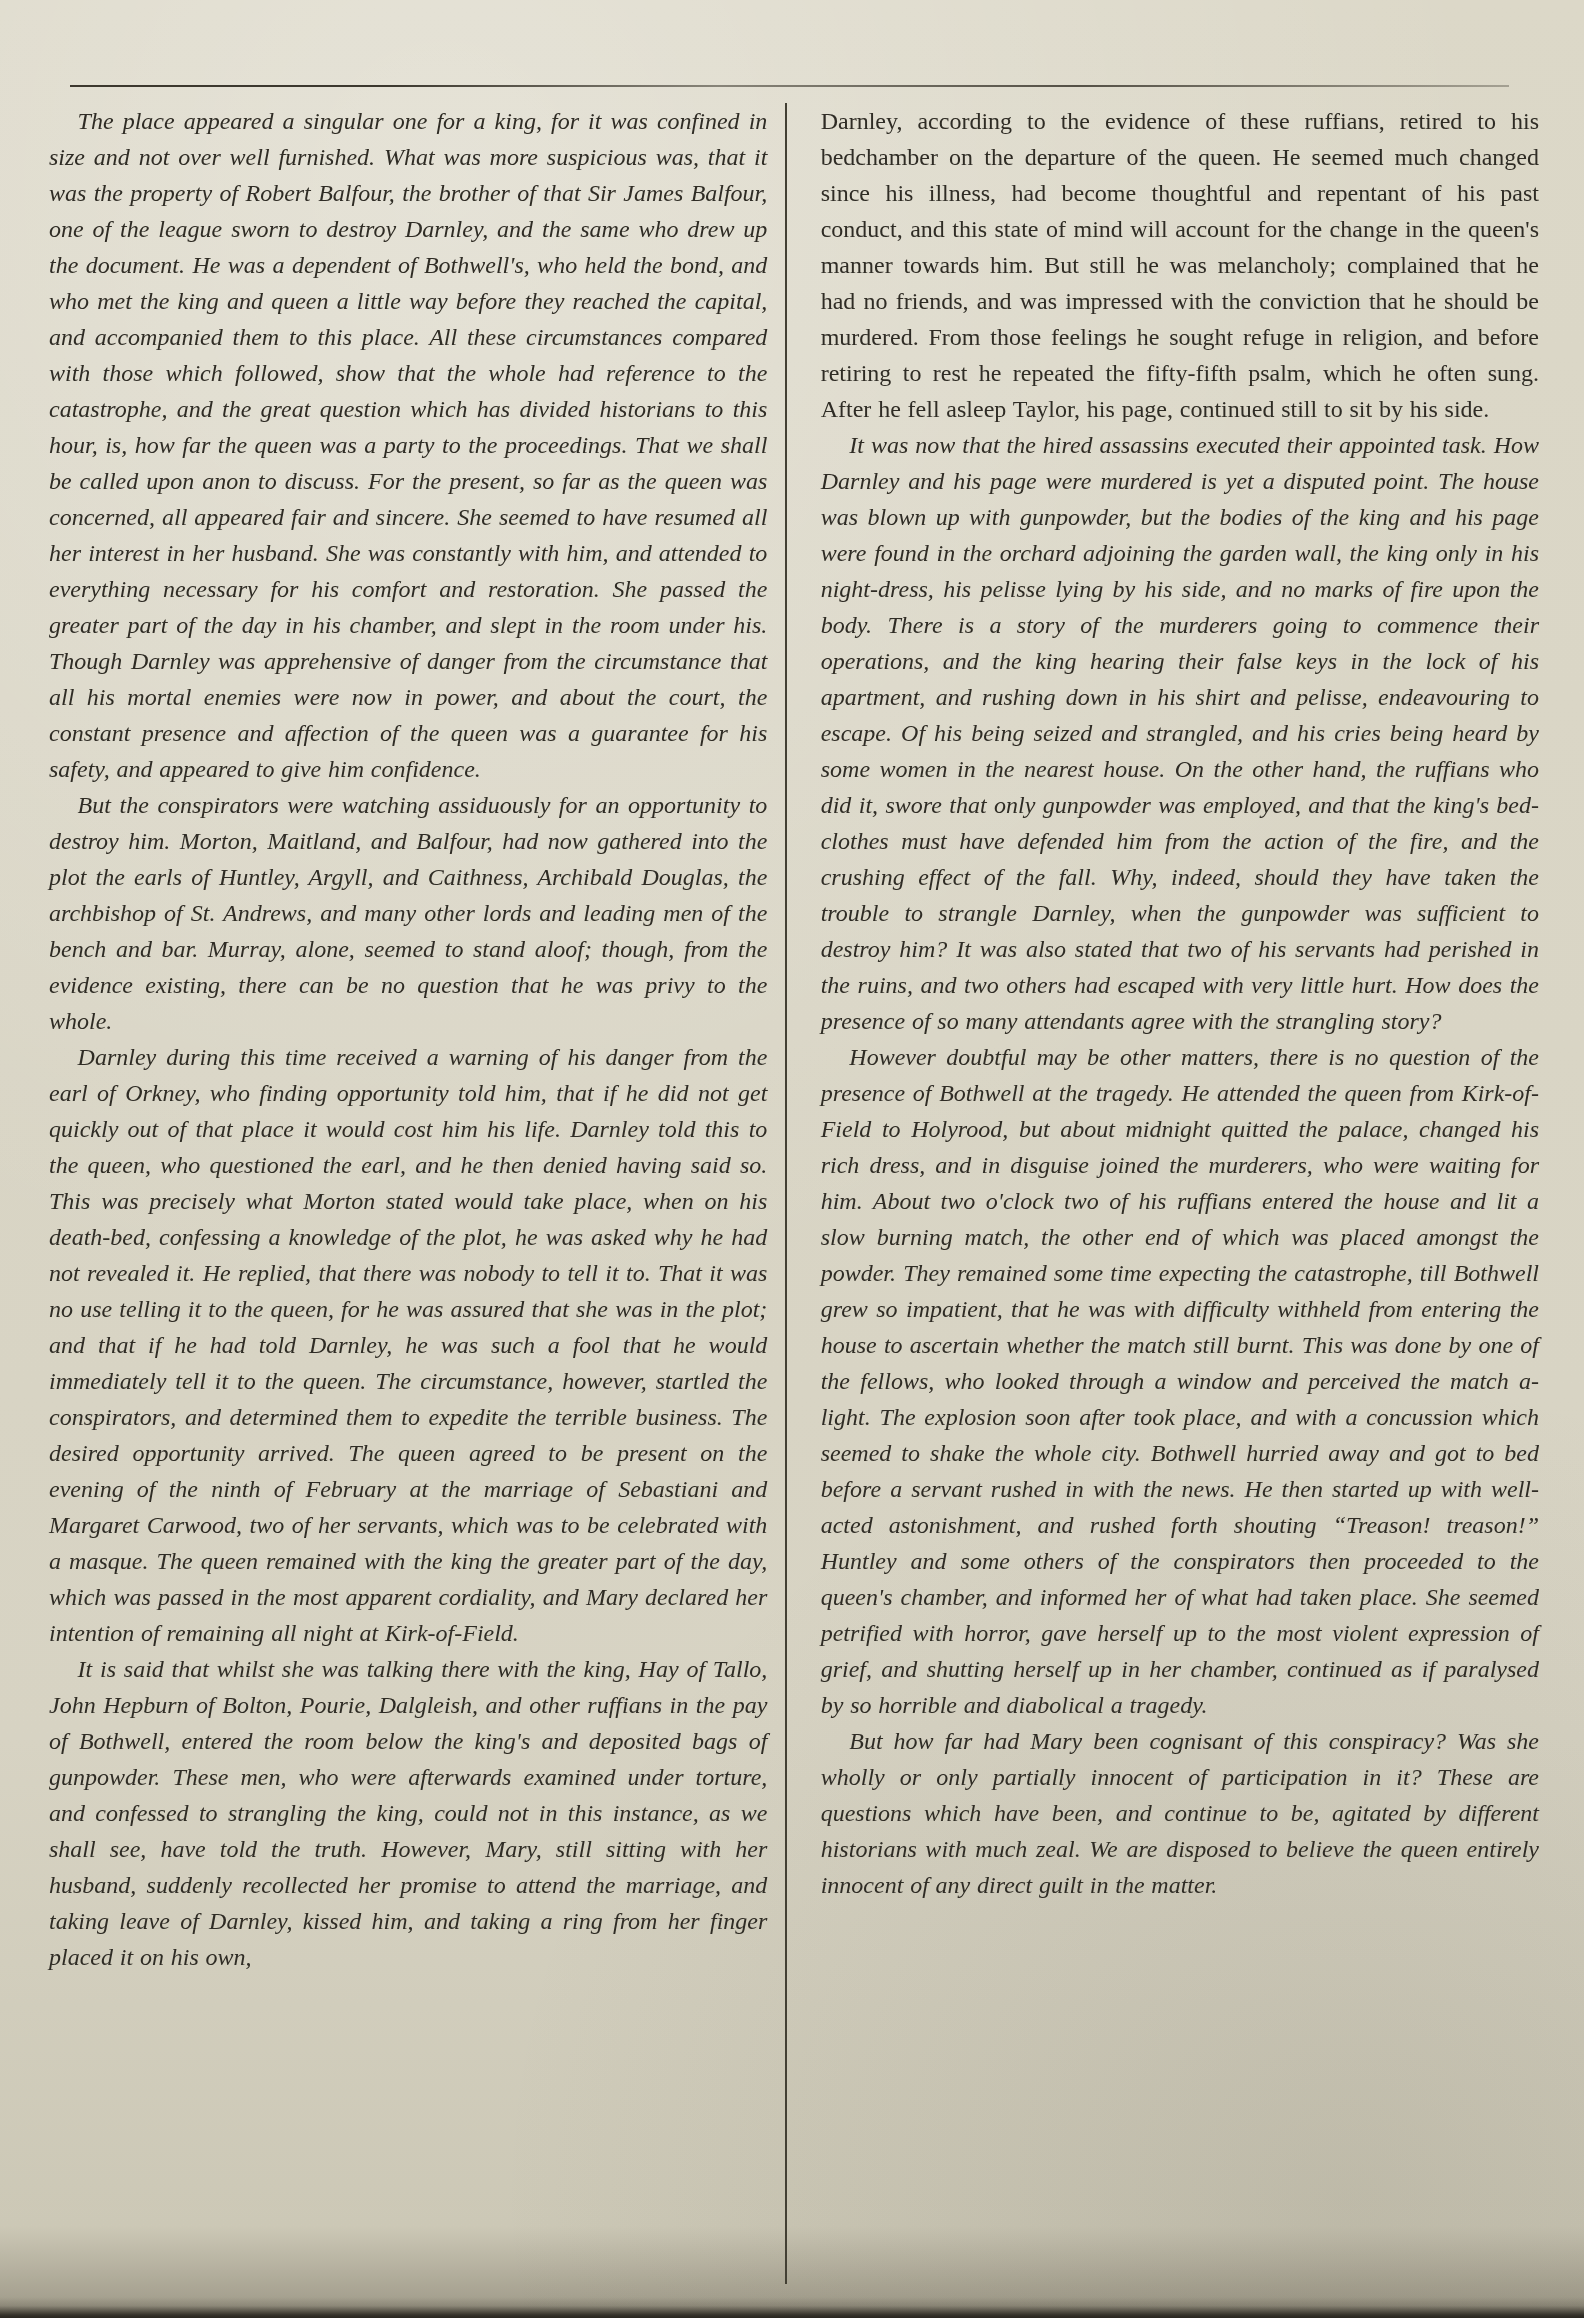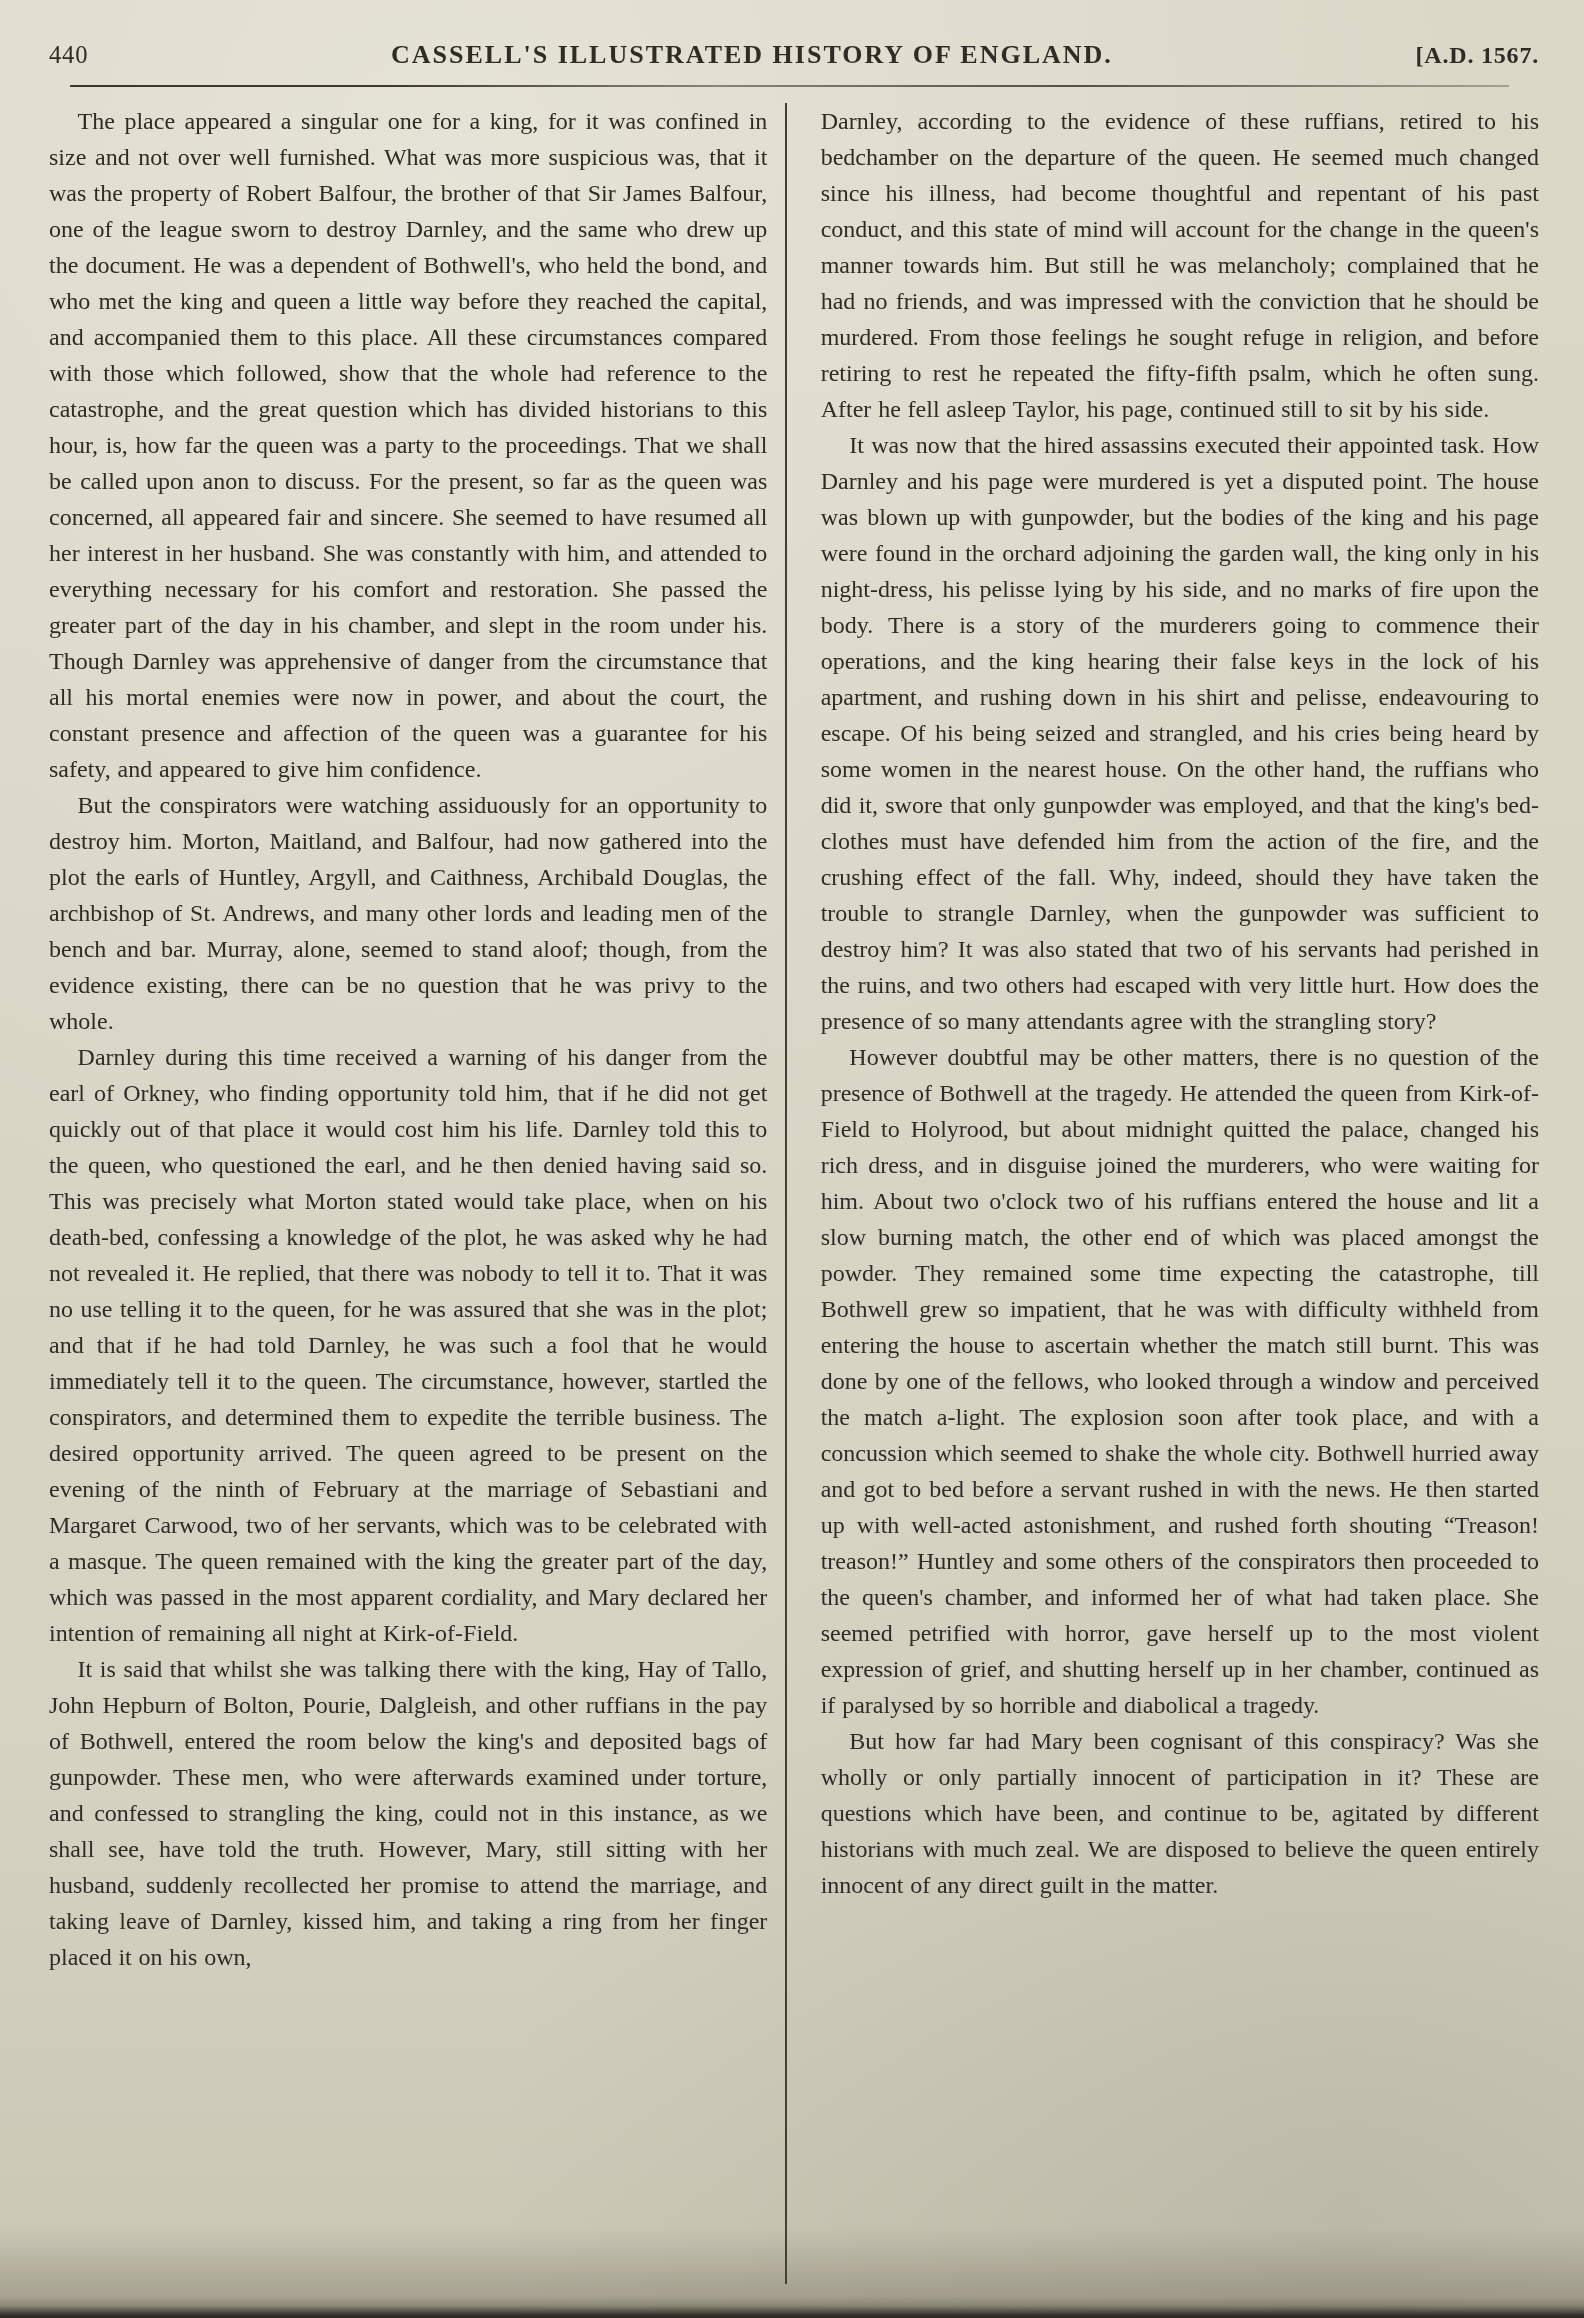--- a/index.html
+++ b/index.html
@@ -49,40 +49,35 @@
     flex:1;
     text-align:justify;
     font-size:24px;
     line-height:36px;
     word-spacing:0.8px;
   }
   .column.left{padding-right:17.5px;}
   .column.right{padding-left:17.5px;margin-left:16px;}
   .column-rule{width:2.4px;background:var(--rule);}
   .para{margin:0;}
-  .para.indent{text-indent:28.6px;}
+  .para.indent{text-indent:28.6px;font-style:italic;}
   .bottom-edge{
     position:absolute;left:0;right:0;bottom:0;height:22px;
     background:linear-gradient(180deg,
       rgba(47,44,37,0) 0%,
       rgba(47,44,37,0.18) 40%,
       #35322a 82%,
       #23211b 100%);
   }
 </style>
 </head>
 <body>
 
 <div class="page">
 
-  <header class="running-head">
-    <span class="page-number">440</span>
-    <span class="running-title">CASSELL'S ILLUSTRATED HISTORY OF ENGLAND.</span>
-    <span class="date-marker">[A.D. 1567.</span>
-  </header>
 
   <div class="head-rule"></div>
 
   <main class="columns">
 
     <section class="column left">
       <p class="para indent">The place appeared a singular one for a king, for it was confined in size and not over well furnished. What was more suspicious was, that it was the property of Robert Balfour, the brother of that Sir James Balfour, one of the league sworn to destroy Darnley, and the same who drew up the document. He was a dependent of Bothwell's, who held the bond, and who met the king and queen a little way before they reached the capital, and accompanied them to this place. All these circumstances compared with those which followed, show that the whole had reference to the catastrophe, and the great question which has divided historians to this hour, is, how far the queen was a party to the proceedings. That we shall be called upon anon to discuss. For the present, so far as the queen was concerned, all appeared fair and sincere. She seemed to have resumed all her interest in her husband. She was constantly with him, and attended to everything necessary for his comfort and restoration. She passed the greater part of the day in his chamber, and slept in the room under his. Though Darnley was apprehensive of danger from the circumstance that all his mortal enemies were now in power, and about the court, the constant presence and affection of the queen was a guarantee for his safety, and appeared to give him confidence.</p>
       <p class="para indent">But the conspirators were watching assiduously for an opportunity to destroy him. Morton, Maitland, and Balfour, had now gathered into the plot the earls of Huntley, Argyll, and Caithness, Archibald Douglas, the archbishop of St. Andrews, and many other lords and leading men of the bench and bar. Murray, alone, seemed to stand aloof; though, from the evidence existing, there can be no question that he was privy to the whole.</p>
       <p class="para indent">Darnley during this time received a warning of his danger from the earl of Orkney, who finding opportunity told him, that if he did not get quickly out of that place it would cost him his life. Darnley told this to the queen, who questioned the earl, and he then denied having said so. This was precisely what Morton stated would take place, when on his death-bed, confessing a knowledge of the plot, he was asked why he had not revealed it. He replied, that there was nobody to tell it to. That it was no use telling it to the queen, for he was assured that she was in the plot; and that if he had told Darnley, he was such a fool that he would immediately tell it to the queen. The circumstance, however, startled the conspirators, and determined them to expedite the terrible business. The desired opportunity arrived. The queen agreed to be present on the evening of the ninth of February at the marriage of Sebastiani and Margaret Carwood, two of her servants, which was to be celebrated with a masque. The queen remained with the king the greater part of the day, which was passed in the most apparent cordiality, and Mary declared her intention of remaining all night at Kirk-of-Field.</p>
       <p class="para indent">It is said that whilst she was talking there with the king, Hay of Tallo, John Hepburn of Bolton, Pourie, Dalgleish, and other ruffians in the pay of Bothwell, entered the room below the king's and deposited bags of gunpowder. These men, who were afterwards examined under torture, and confessed to strangling the king, could not in this instance, as we shall see, have told the truth. However, Mary, still sitting with her husband, suddenly recollected her promise to attend the marriage, and taking leave of Darnley, kissed him, and taking a ring from her finger placed it on his own,</p>

